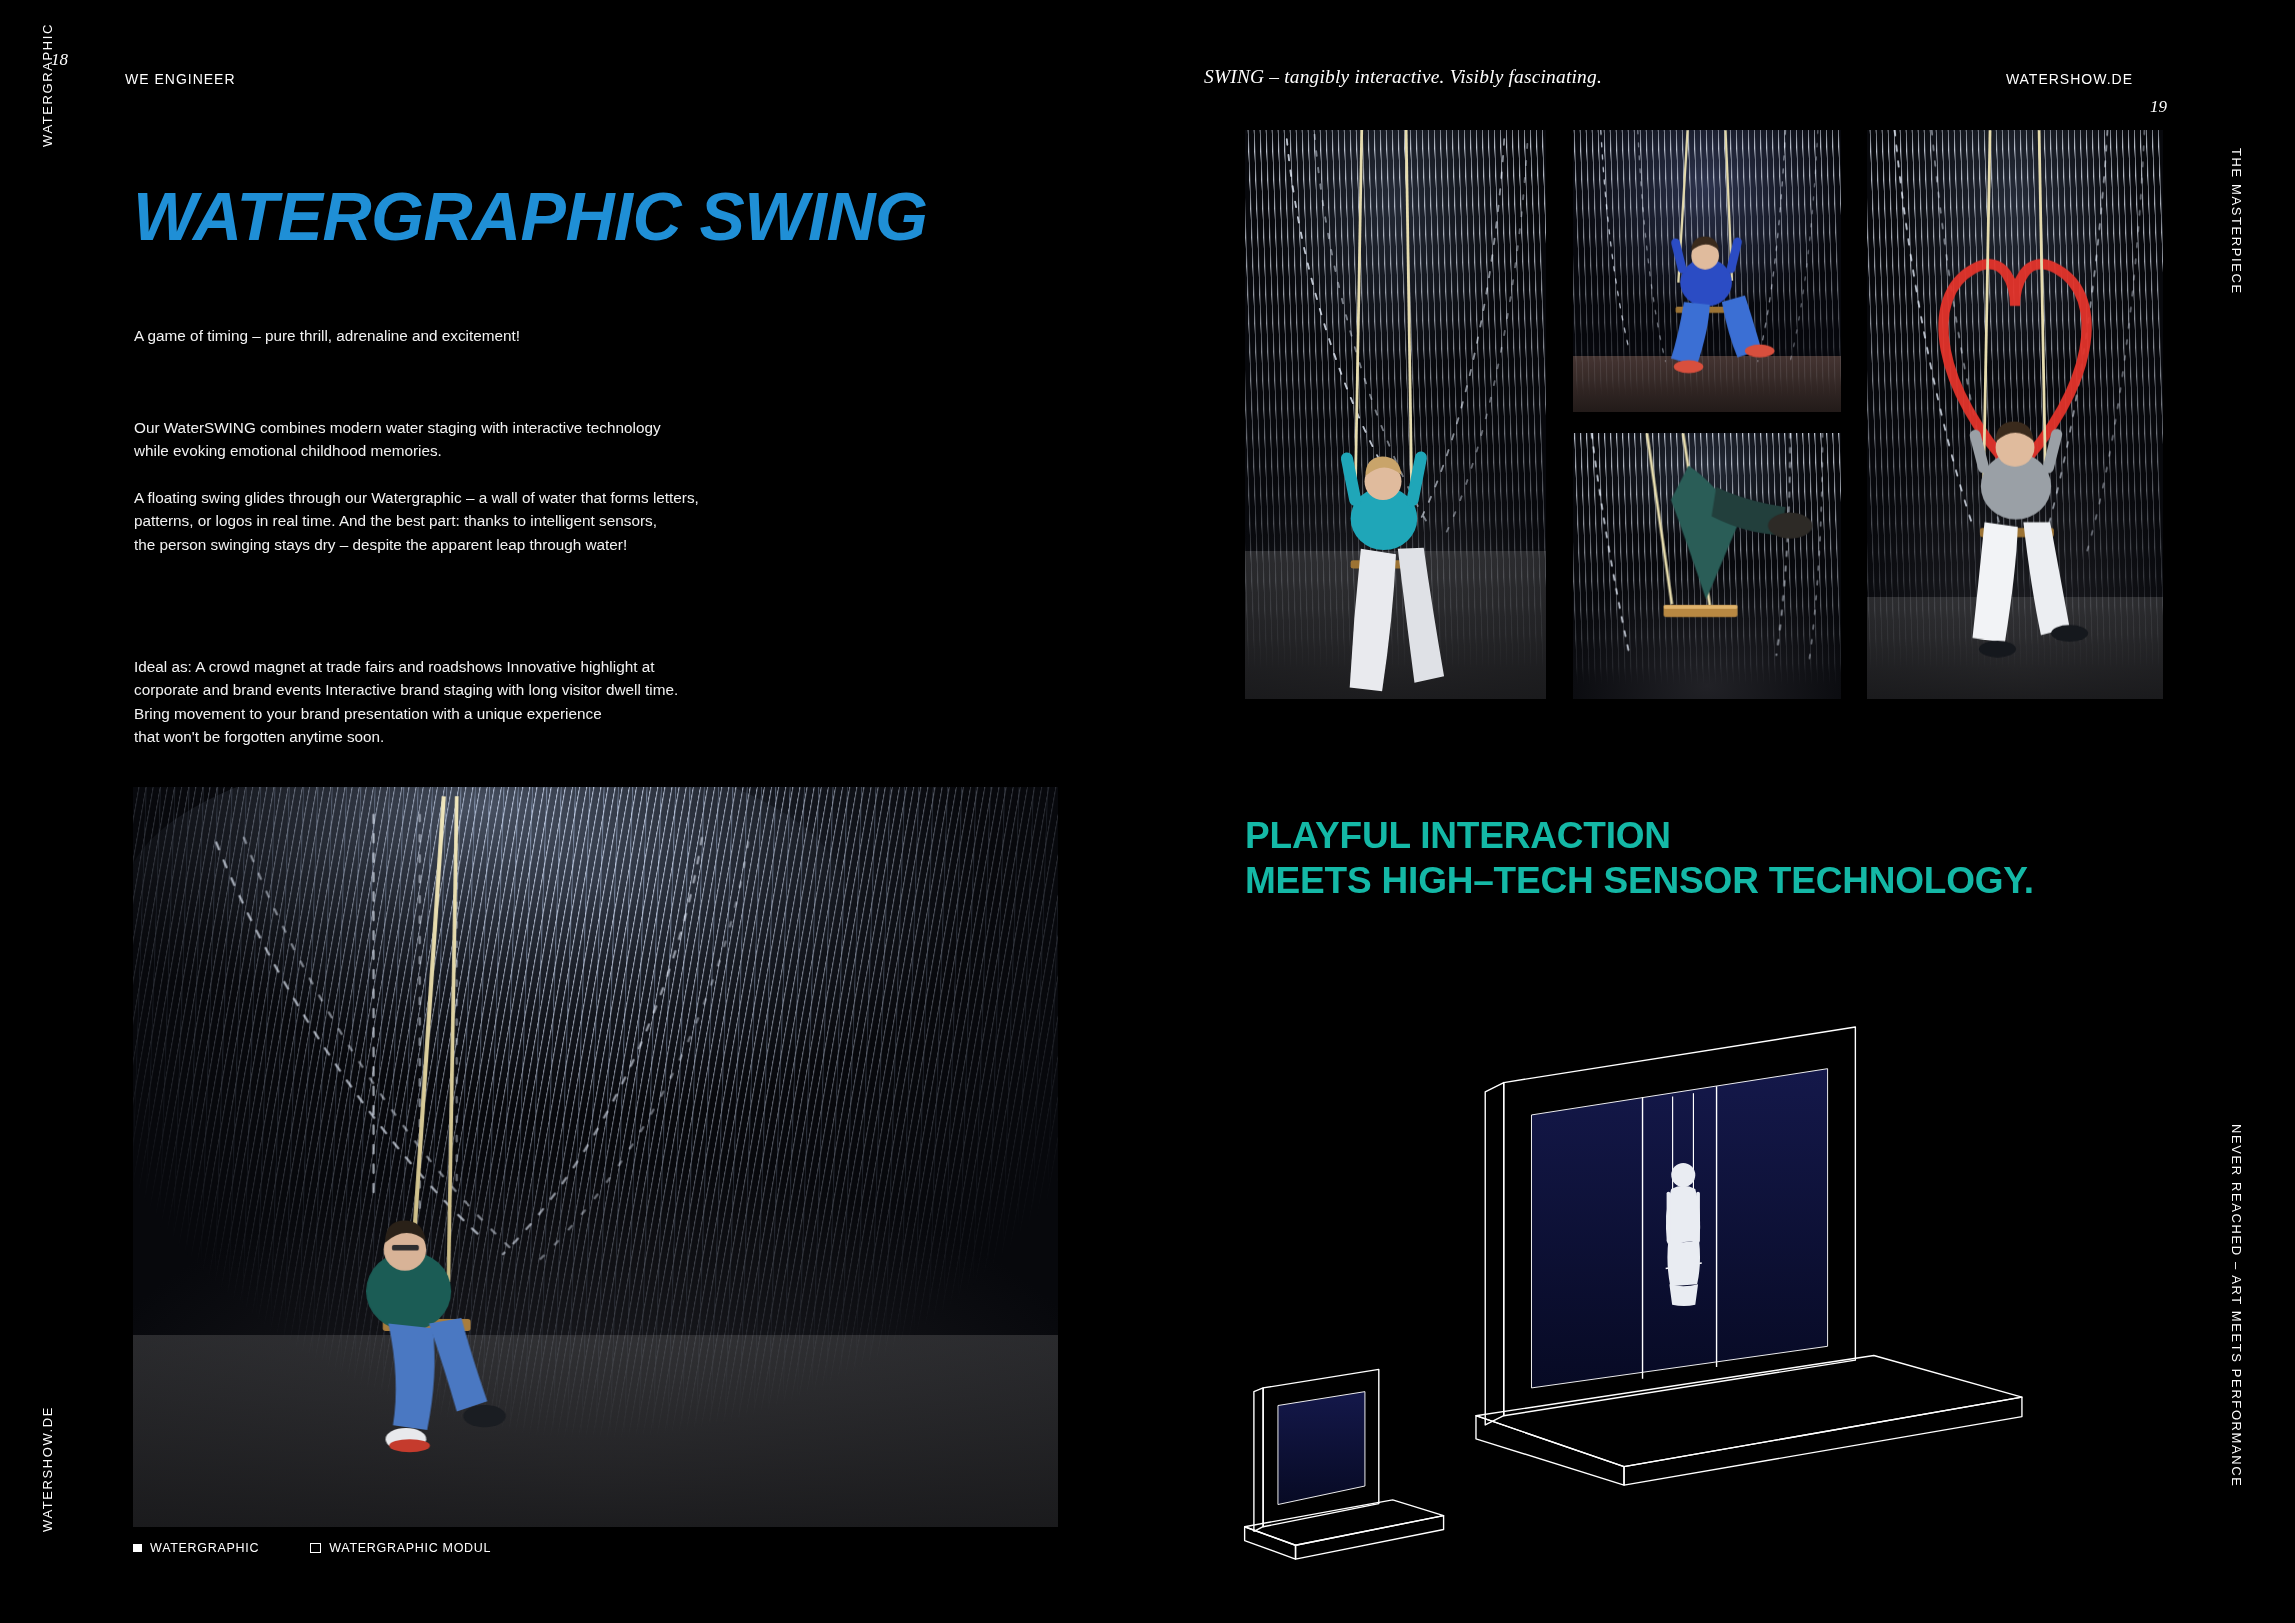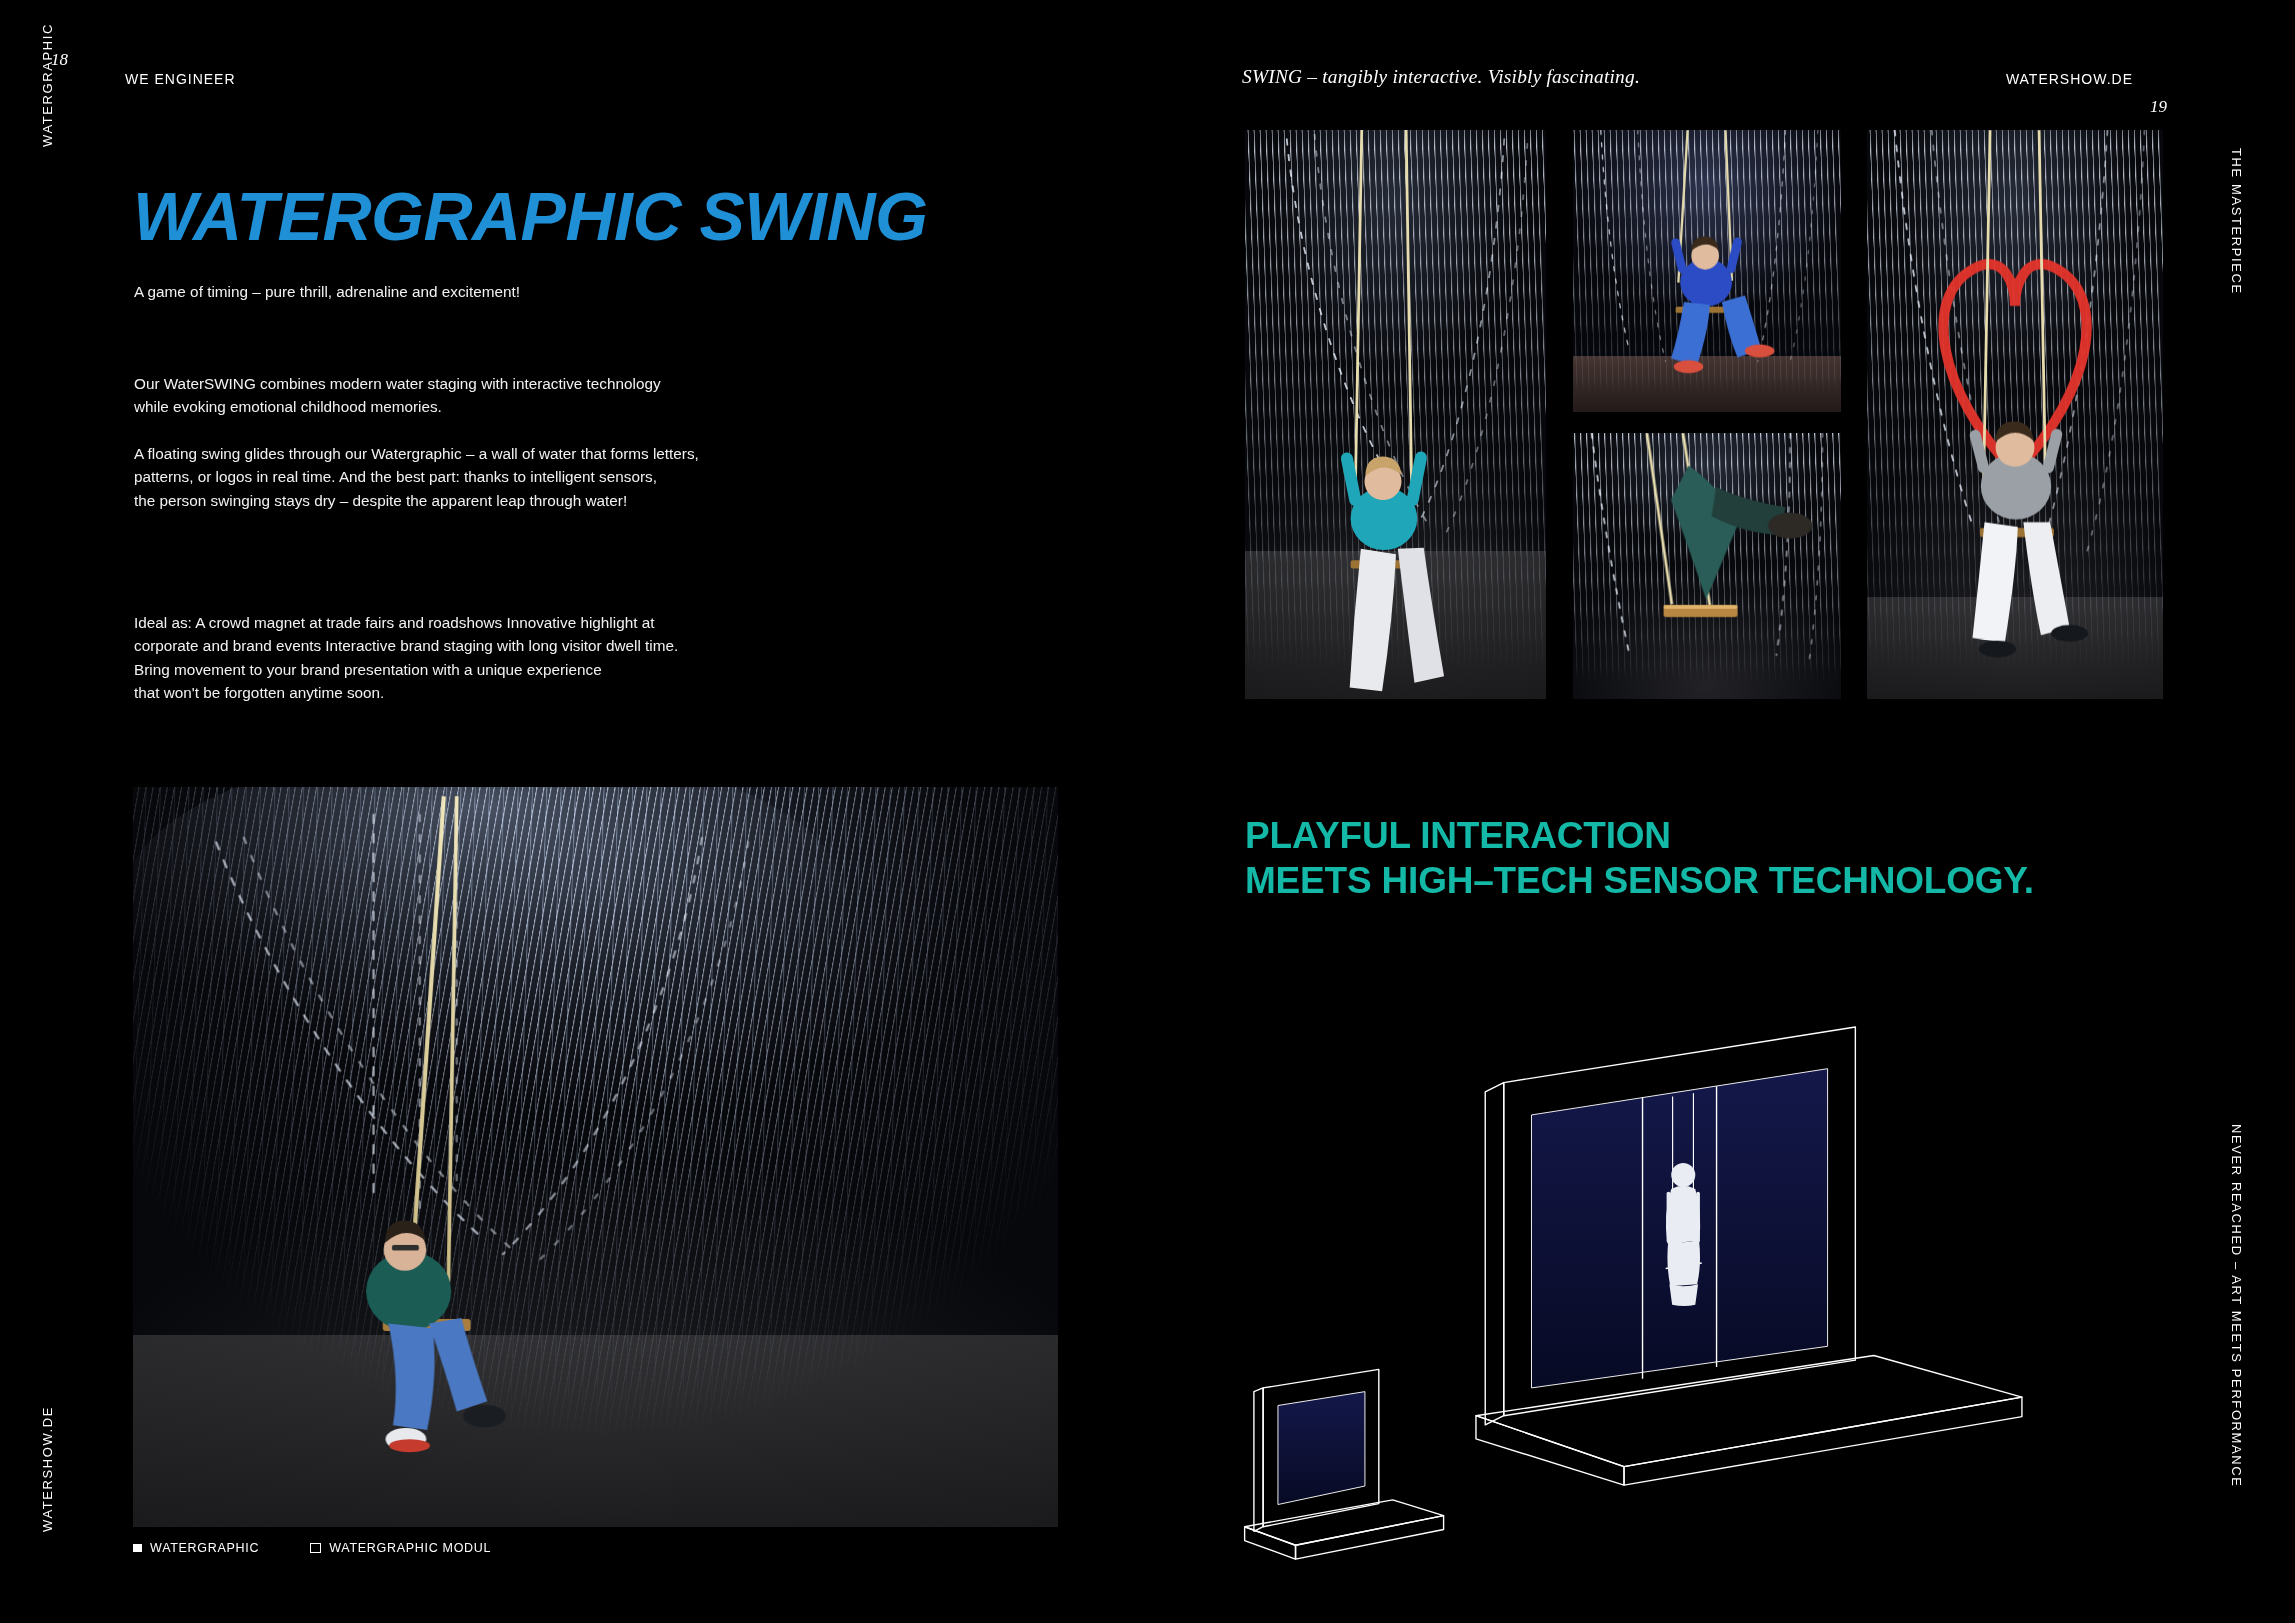--- a/index.html
+++ b/index.html
@@ -35,21 +35,21 @@
     position: absolute;
     top: 50px;
     font-family: "Liberation Serif", serif;
     font-style: italic;
     font-size: 17px;
     color: #ffffff;
   }
   #folio-left  { left: 51px; }
   #runhead-left { left: 125px; }
   #runhead-center {
-    left: 1242px;
+    left: 1204px;
     font-family: "Liberation Serif", serif;
     font-style: italic;
     font-size: 19.4px;
     letter-spacing: 0.2px;
     top: 46px;
   }
   #runhead-right { right: 162px; }
   #folio-right { right: 128px; margin-top: 47px; }
 
   
@@ -85,20 +85,21 @@
     line-height: 1;
     font-style: italic;
   }
   .body-copy {
     position: absolute;
     left: 134px;
     font-size: 15.3px;
     line-height: 1.52;
     color: #f2f2f2;
     white-space: pre-line;
+    margin-top: 44px;
   }
   #lede { top: 280px; }
   #para1 { top: 372px; }
   #para2 { top: 442px; }
   #para3 { top: 544px; }
   #para4 { top: 611px; }
 
   
   .photo {
     position: absolute;

